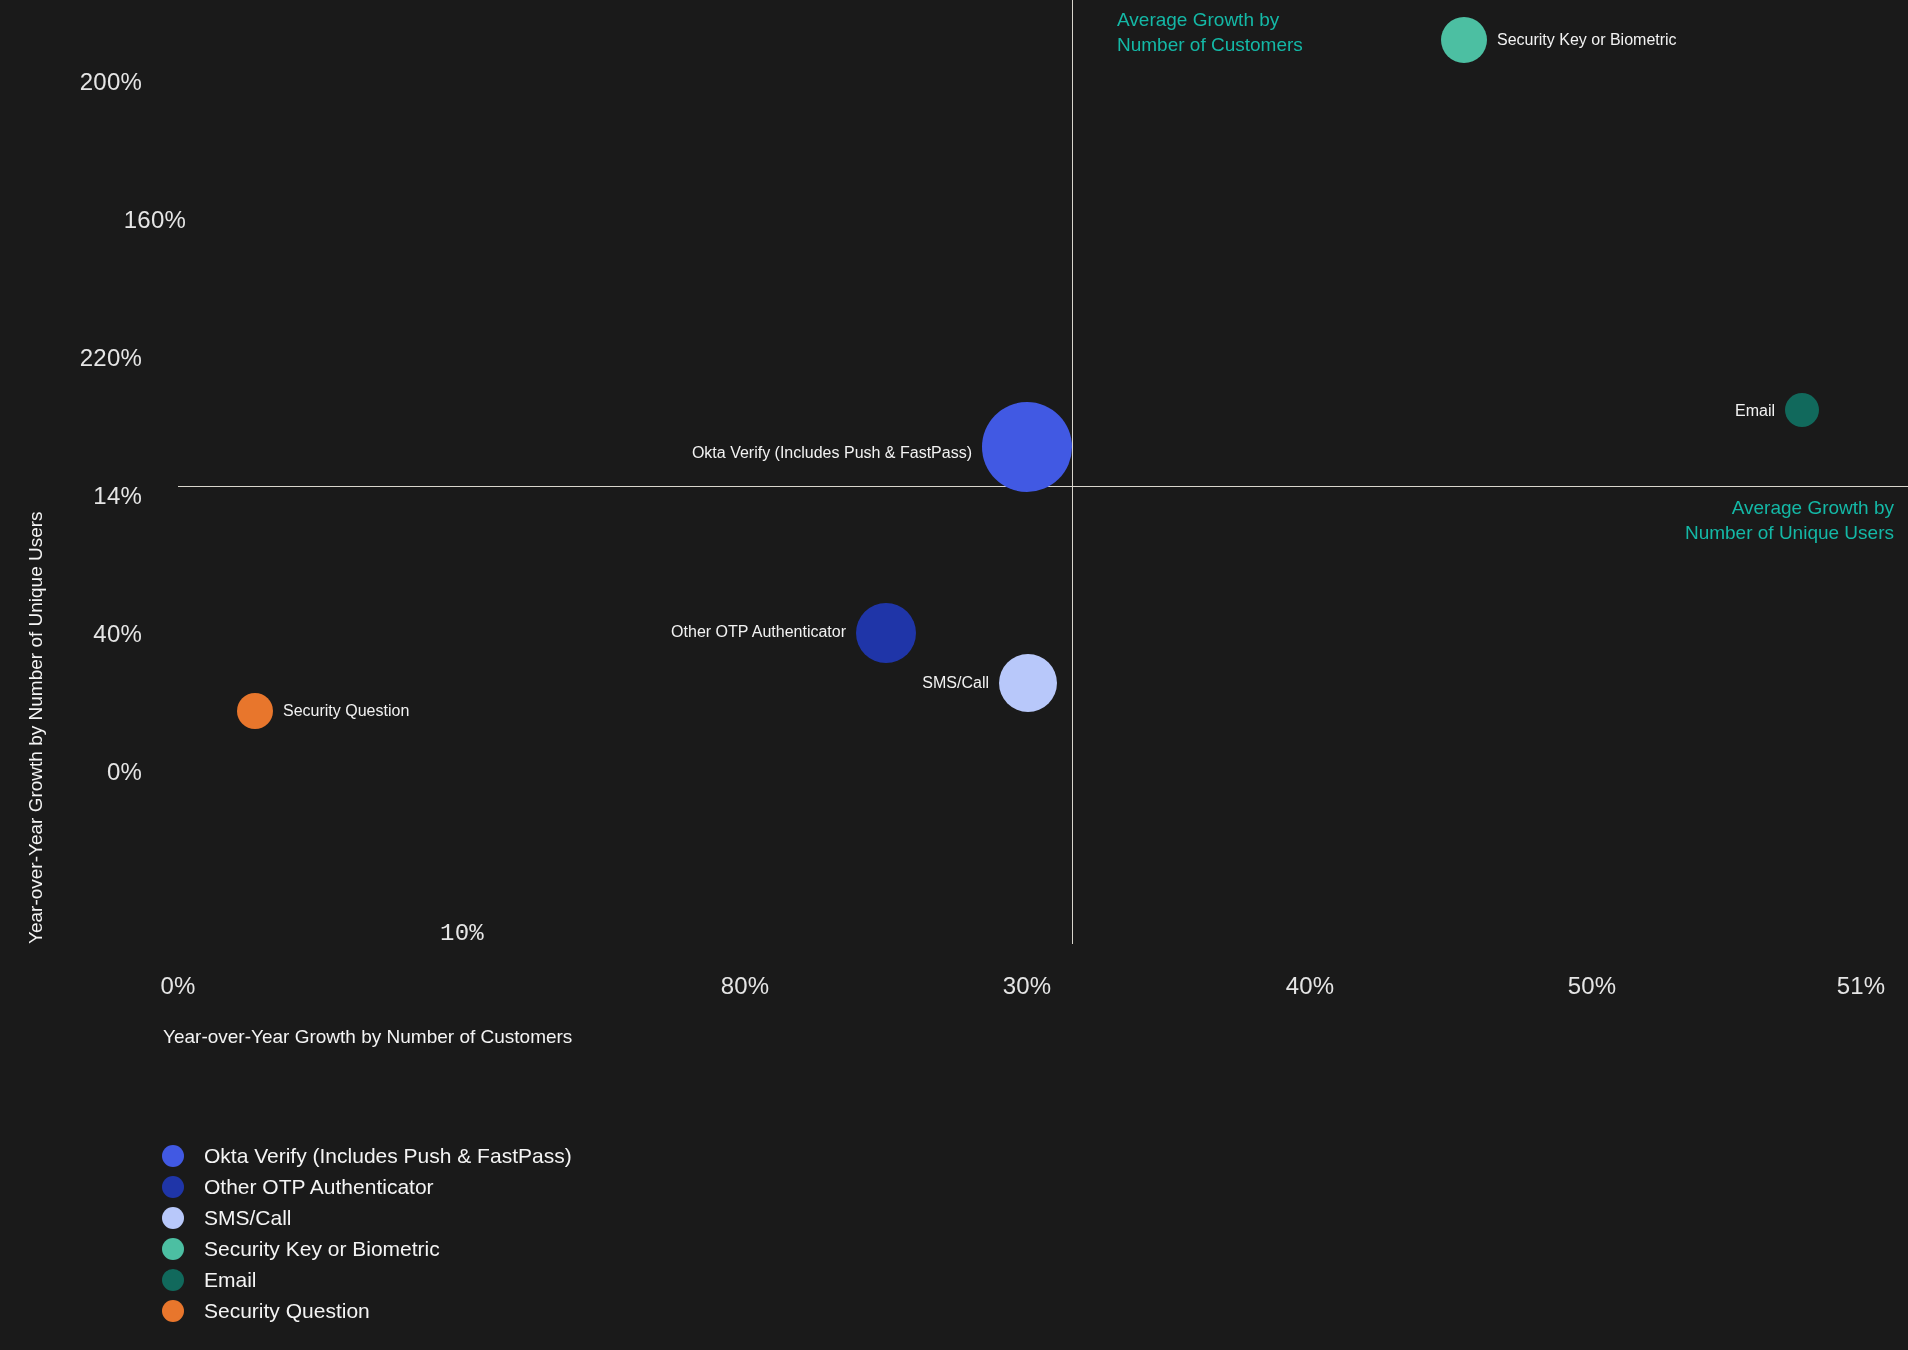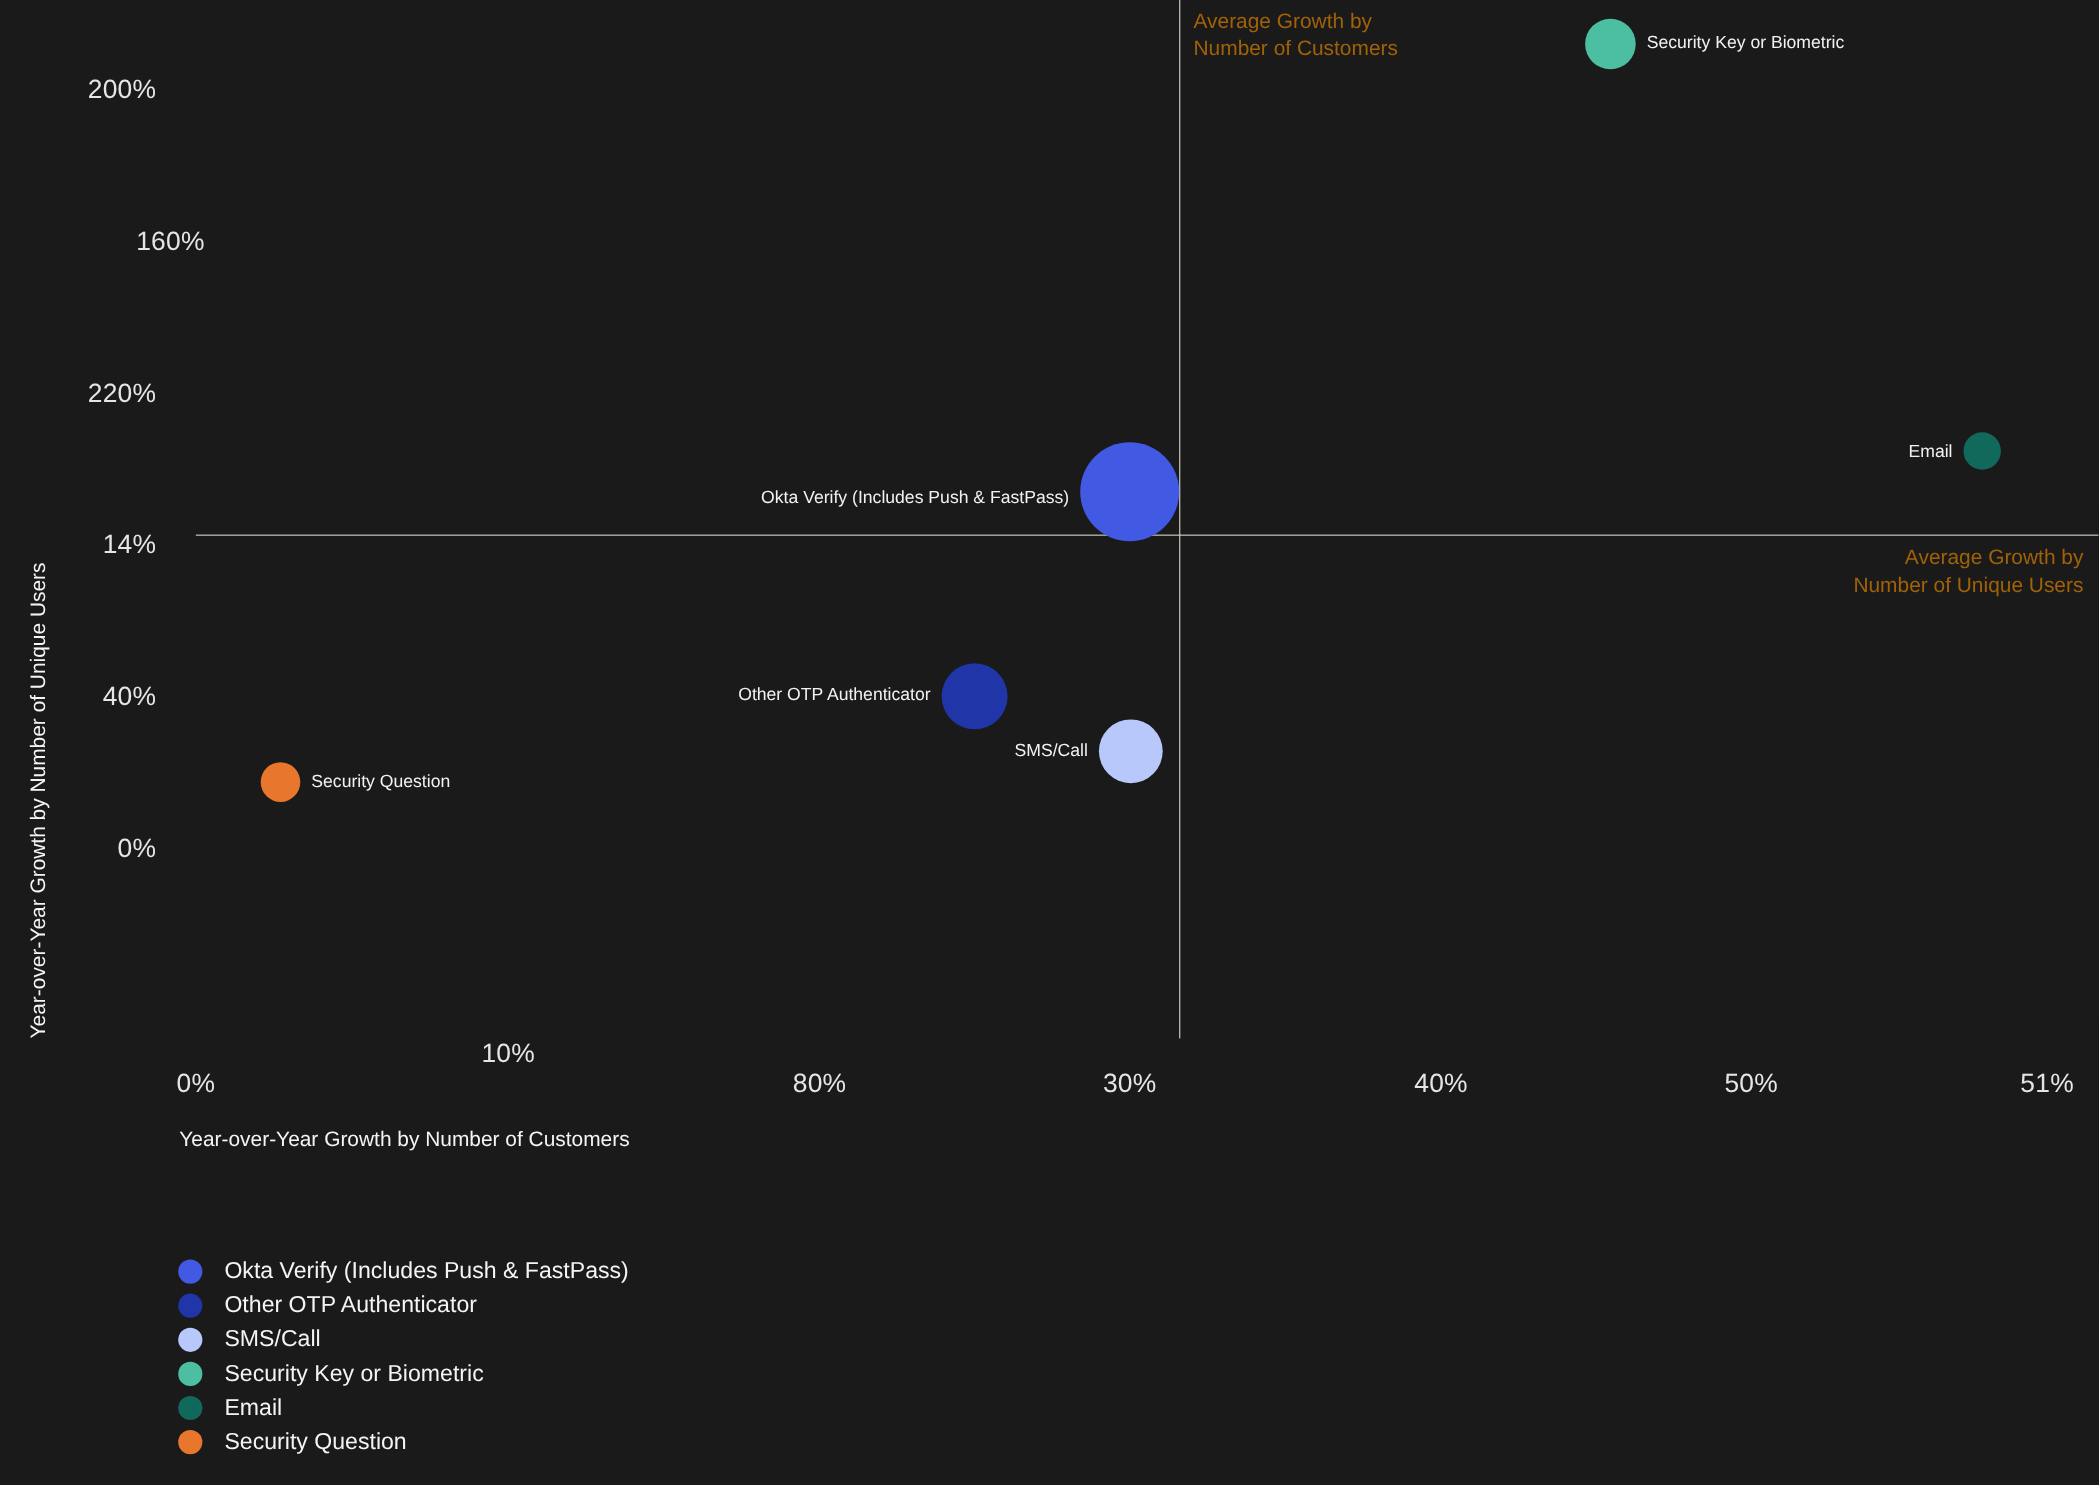--- a/index.html
+++ b/index.html
@@ -55,22 +55,23 @@
   .ref-line-h {
     position: absolute;
     height: 1px;
     background: #d8d5cc;
   }
 
   .ref-label {
     position: absolute;
     font-size: 19px;
     line-height: 1.3;
-    color: #a16207;
+    color: #14b8a6;
     white-space: pre-line;
+    margin-left: 32px;
   }
   .ref-label.right-al { text-align: right; }
 
   .bubble {
     position: absolute;
     border-radius: 50%;
   }
 
   .point-label {
     position: absolute;
@@ -120,21 +121,21 @@
 Number of Unique Users</div>
 
     <div class="tick-label ytick" style="left:0px; width:142px; top:68px;">200%</div>
     <div class="tick-label ytick" style="left:0px; width:142px; top:206px;margin-left:44px;">160%</div>
     <div class="tick-label ytick" style="left:0px; width:142px; top:344px;">220%</div>
     <div class="tick-label ytick" style="left:0px; width:142px; top:482px;">14%</div>
     <div class="tick-label ytick" style="left:0px; width:142px; top:620px;">40%</div>
     <div class="tick-label ytick" style="left:0px; width:142px; top:758px;">0%</div>
 
     <div class="tick-label xtick" style="left:118px; width:120px; top:972px;">0%</div>
-    <div class="tick-label xtick" style="left:402px; width:120px; top:944px;">10%</div>
+    <div class="tick-label xtick" style="left:402px; width:120px; top:920px;font-family:Liberation Mono, monospace;">10%</div>
     <div class="tick-label xtick" style="left:685px; width:120px; top:972px;">80%</div>
     <div class="tick-label xtick" style="left:967px; width:120px; top:972px;">30%</div>
     <div class="tick-label xtick" style="left:1250px; width:120px; top:972px;">40%</div>
     <div class="tick-label xtick" style="left:1532px; width:120px; top:972px;">50%</div>
     <div class="tick-label xtick" style="left:1815px; width:92px; top:972px;">51%</div>
 
     <div class="axis-title" style="left:163px; top:1026px;">Year-over-Year Growth by Number of Customers</div>
     <div class="axis-title y-axis-title" style="left:25px; top:944px;">Year-over-Year Growth by Number of Unique Users</div>
 
     <div class="bubble" style="left:982px; top:402px; width:90px; height:90px; background:#4159e3;"></div>

